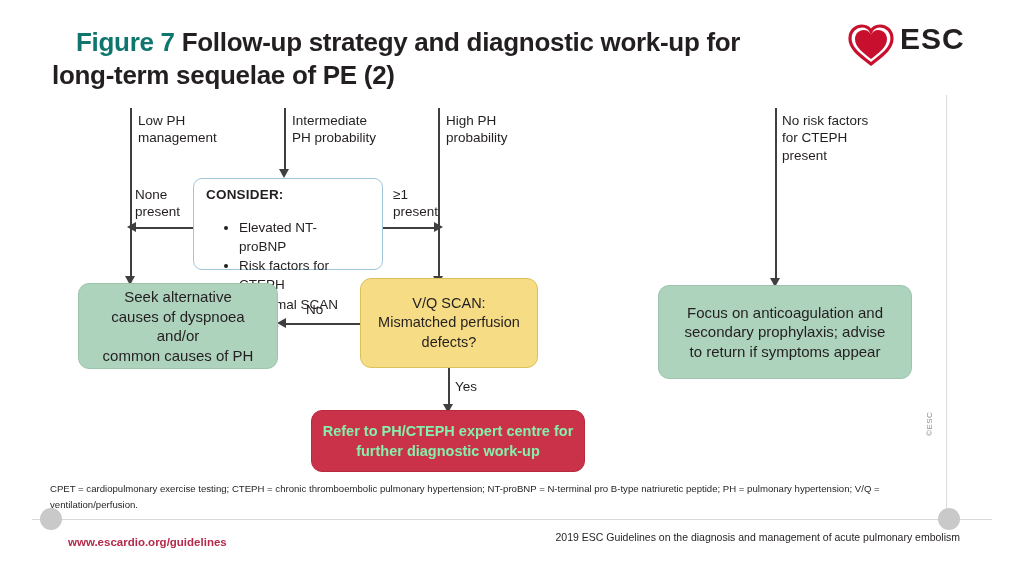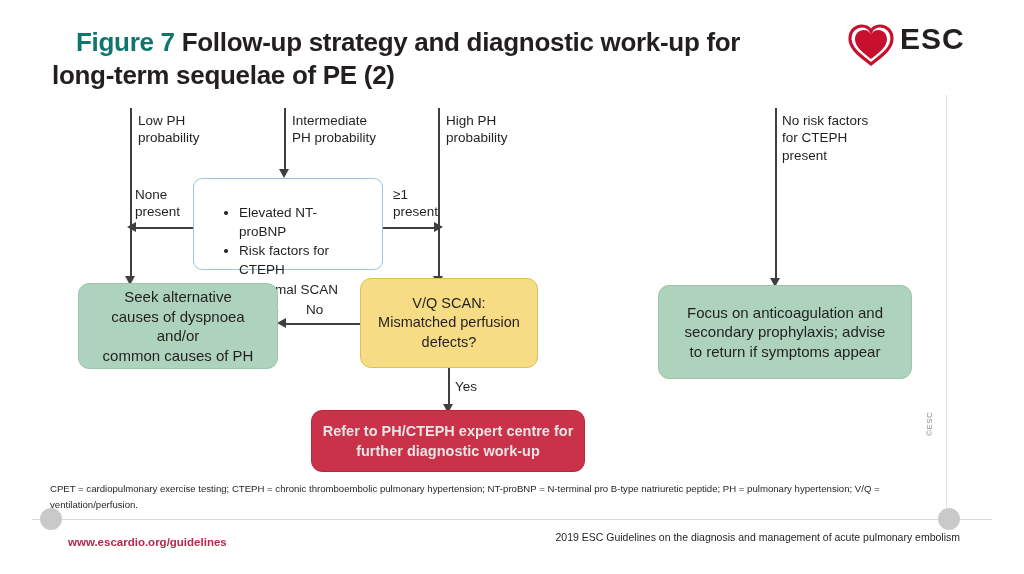--- a/index.html
+++ b/index.html
@@ -25,21 +25,21 @@
              border-right:5.5px solid transparent;border-top:9px solid #3f3f3f;}
   .arrowleft{position:absolute;width:0;height:0;border-top:5.5px solid transparent;
              border-bottom:5.5px solid transparent;border-right:9px solid #3f3f3f;}
   .arrowright{position:absolute;width:0;height:0;border-top:5.5px solid transparent;
               border-bottom:5.5px solid transparent;border-left:9px solid #3f3f3f;}
 
   .box{position:absolute;box-sizing:border-box;display:flex;align-items:center;
        justify-content:center;text-align:center;border-radius:11px;}
   .box-green{background:#aed3bc;border:1px solid #9cc5ac;font-size:15px;line-height:1.3;}
   .box-yellow{background:#f6dd85;border:1px solid #dcc05a;font-size:14.5px;line-height:1.35;}
-  .box-red{background:#c93248;border:1px solid #b8293e;color:#e5e5e5;
+  .box-red{background:#c93248;border:1px solid #b8293e;color:#86efac;
            font-weight:bold;font-size:14.5px;line-height:1.4;}
   .box-consider{background:#ffffff;border:1.4px solid #9fc6d8;border-radius:9px;
                 display:block;text-align:left;padding:8px 10px 8px 12px;}
   .consider-head{font-size:13.5px;font-weight:bold;letter-spacing:.2px;margin-bottom:3px;}
   .consider-list{margin:16px;padding-left:17px;font-size:13.5px;line-height:1.42;}
 
   
   .abbr{position:absolute;left:50px;top:481px;width:860px;font-size:9.6px;
         line-height:1.62;color:#231f20;}
   .divider{position:absolute;left:32px;top:519px;width:960px;height:1px;background:#d9d9d9;}
@@ -61,21 +61,21 @@
 
 <div class="logo">
   <svg class="heart" viewBox="0 0 46 42">
     <path d="M23 40C13 32 2 25 2 14.5 2 7 7.5 2 14 2c4 0 7.4 2.2 9 5.4C24.6 4.2 28 2 32 2c6.5 0 12 5 12 12.5C44 25 33 32 23 40z" fill="none" stroke="#c8102e" stroke-width="3.2"></path>
     <path d="M23 35C15 28.5 7 23 7 15.2 7 9.6 11 6 15.8 6c3.2 0 5.9 1.9 7.2 4.6C24.3 7.9 27 6 30.2 6 35 6 39 9.6 39 15.2 39 23 31 28.5 23 35z" fill="#c8102e"></path>
   </svg>
   <div class="esc">ESC</div>
 </div>
 
 <div class="lbl" style="left:138px;top:112px;width:110px;">Low PH
-probability</div>
+management</div>
 <div class="lbl" style="left:292px;top:112px;width:130px;">Intermediate
 PH probability</div>
 <div class="lbl" style="left:446px;top:112px;width:110px;">High PH
 probability</div>
 <div class="lbl" style="left:782px;top:112px;width:130px;">No risk factors
 for CTEPH
 present</div>
 
 <div class="vline" style="left:130px;top:108px;height:170px;"></div>
 <div class="arrowdown" style="left:125px;top:276px;"></div>
@@ -101,20 +101,21 @@
 <div class="lbl" style="left:306px;top:301px;width:30px;">No</div>
 
 <div class="vline" style="left:448px;top:368px;height:38px;"></div>
 <div class="arrowdown" style="left:443px;top:404px;"></div>
 <div class="lbl" style="left:455px;top:378px;width:40px;">Yes</div>
 
 <div class="vline" style="left:775px;top:108px;height:172px;"></div>
 <div class="arrowdown" style="left:770px;top:278px;"></div>
 
 <div class="box box-consider" style="left:193px;top:178px;width:190px;height:92px;">
+  <div class="consider-head">CONSIDER:</div>
   <ul class="consider-list">
     <li>Elevated  NT-proBNP</li>
     <li>Risk factors for CTEPH</li>
     <li>Abnormal  SCAN results</li>
   </ul>
 </div>
 
 <div class="box box-green" style="left:78px;top:283px;width:200px;height:86px;white-space:pre-line;">Seek alternative
 causes of dyspnoea
 and/or

